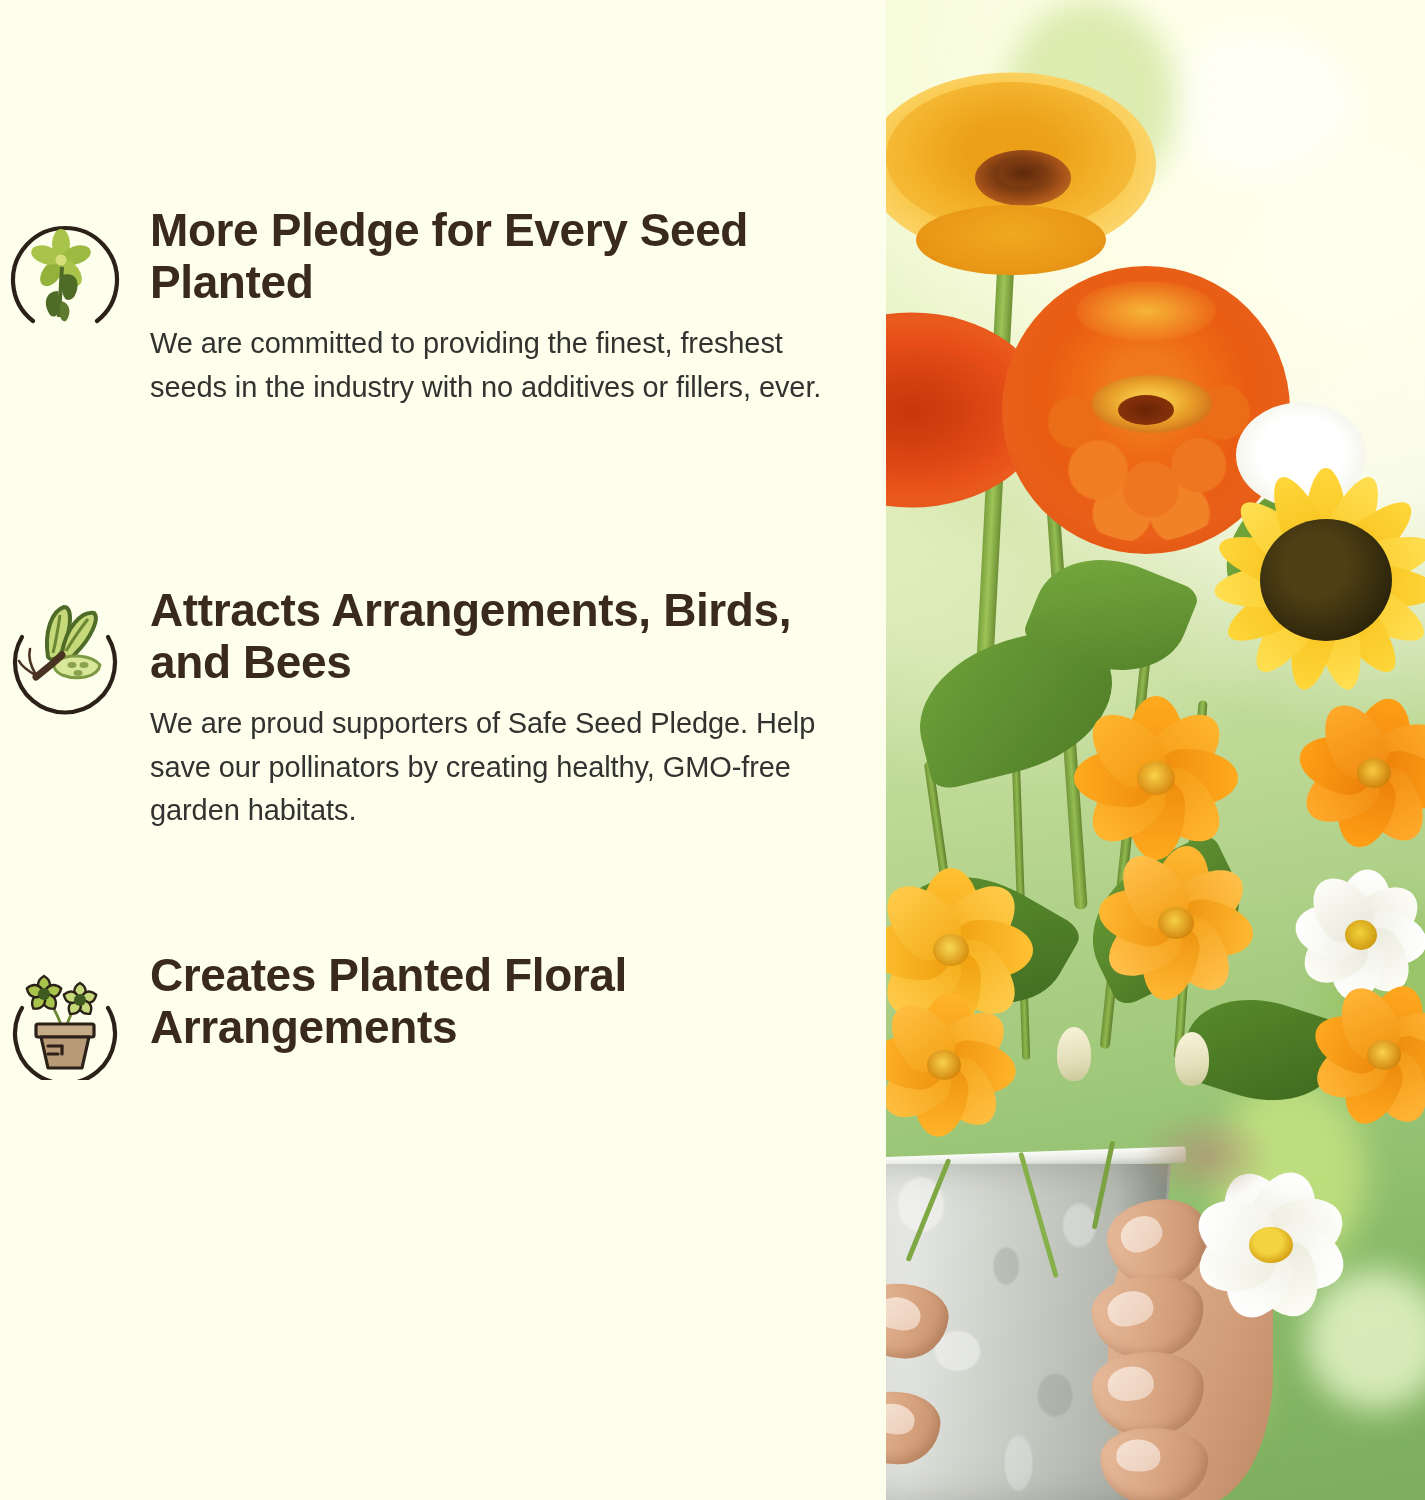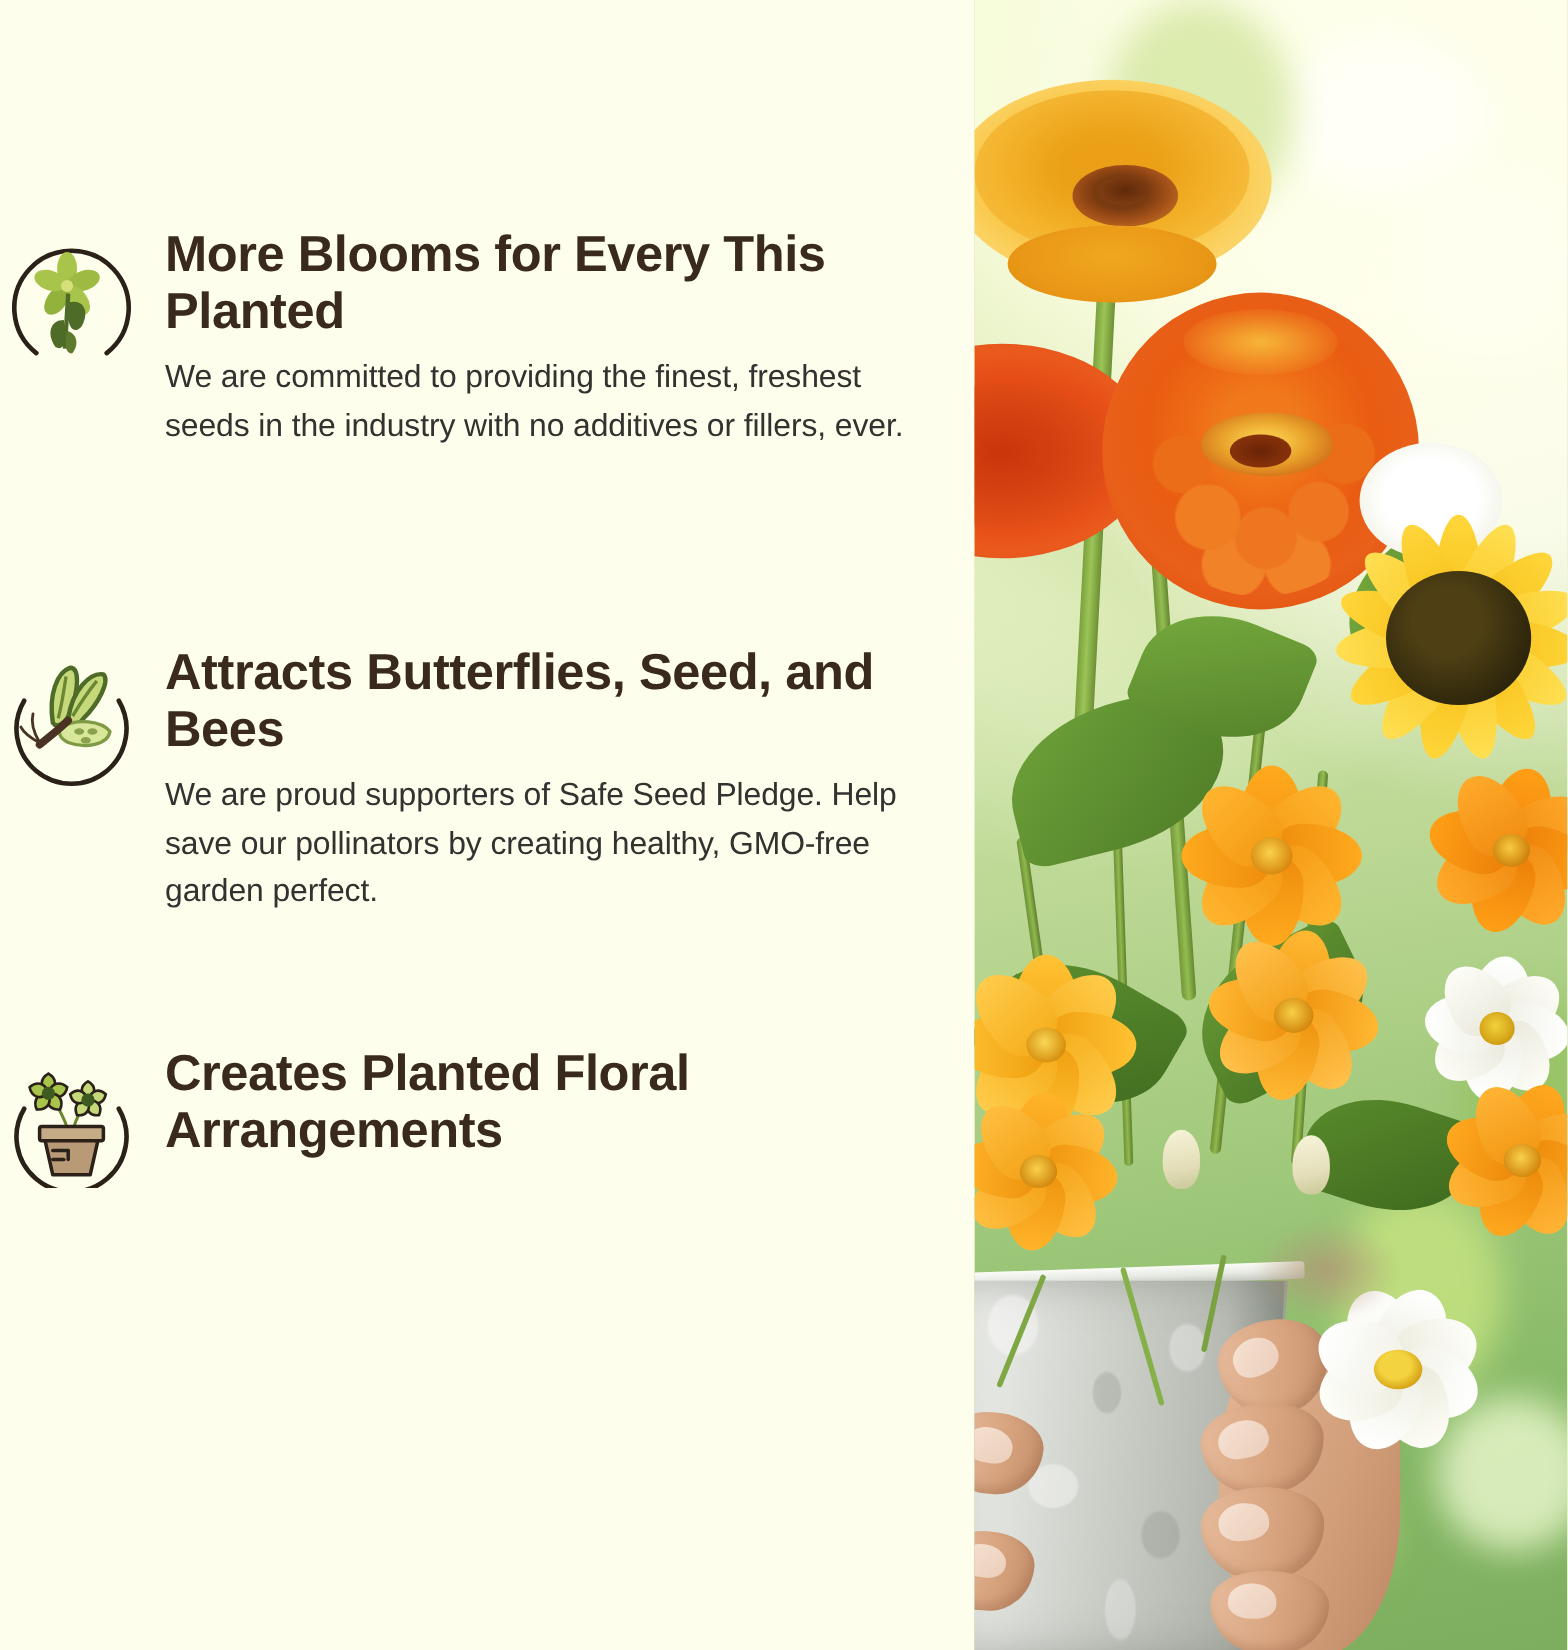--- a/index.html
+++ b/index.html
@@ -154,21 +154,21 @@
           </g>
 
           <path d="M62 62 C61 78 60 94 59 112" fill="none" stroke="#4f6b28" stroke-width="4"></path>
 
           <path d="M62 70 C76 66 82 78 74 92 C66 100 60 92 62 70 Z" fill="#4f6b28"></path>
           <path d="M58 86 C46 86 42 98 50 110 C58 116 62 104 58 86 Z" fill="#4f6b28"></path>
           <path d="M61 96 C70 98 72 108 66 116 C60 118 58 108 61 96 Z" fill="#5d7a2f"></path>
         </svg>
       </div>
       <div class="feature-body">
-        <div class="feature-title">More Blooms for Every This Planted</div>
+        <div class="feature-title">More Pledge for Every Seed Planted</div>
         <div class="feature-desc">We are committed to providing the finest, freshest seeds in the industry with no additives or fillers, ever.</div>
       </div>
     </div>
 
     <div class="feature feature-2">
       <div class="icon-wrap">
         <svg width="130" height="130" viewBox="0 0 130 130">
           <path d="M22 52 A50 50 0 1 0 108 52" fill="none" stroke="#2b2118" stroke-width="4.2" stroke-linecap="round"></path>
 
           <path d="M48 72 C44 46 52 26 64 22 C72 22 72 40 64 62 C60 72 52 78 48 72 Z" fill="#c6d97a" stroke="#4f6b28" stroke-width="4" stroke-linejoin="round"></path>
@@ -182,22 +182,22 @@
           <ellipse cx="84" cy="80" rx="4.5" ry="3" fill="#8aa24c"></ellipse>
           <ellipse cx="78" cy="88" rx="4.5" ry="3" fill="#8aa24c"></ellipse>
 
           <path d="M36 92 C46 84 56 76 62 70" stroke="#4a3322" stroke-width="7" stroke-linecap="round" fill="none"></path>
 
           <path d="M36 90 C30 80 28 72 30 64" stroke="#4a3322" stroke-width="2.6" fill="none" stroke-linecap="round"></path>
           <path d="M37 91 C28 86 22 82 19 76" stroke="#4a3322" stroke-width="2.6" fill="none" stroke-linecap="round"></path>
         </svg>
       </div>
       <div class="feature-body">
-        <div class="feature-title">Attracts Butterflies, Seed, and Bees</div>
-        <div class="feature-desc">We are proud supporters of Safe Seed Pledge. Help save our pollinators by creating healthy, GMO-free garden perfect.</div>
+        <div class="feature-title">Attracts Arrangements, Birds, and Bees</div>
+        <div class="feature-desc">We are proud supporters of Safe Seed Pledge. Help save our pollinators by creating healthy, GMO-free garden habitats.</div>
       </div>
     </div>
 
     <div class="feature feature-3">
       <div class="icon-wrap">
         <svg width="130" height="130" viewBox="0 0 130 130">
           <path d="M22 58 A50 50 0 1 0 108 58" fill="none" stroke="#2b2118" stroke-width="4.2" stroke-linecap="round"></path>
 
           <path d="M62 78 C58 64 50 52 44 44" stroke="#6b8733" stroke-width="2.8" fill="none"></path>
           <path d="M66 78 C70 64 76 54 82 46" stroke="#6b8733" stroke-width="2.8" fill="none"></path>

